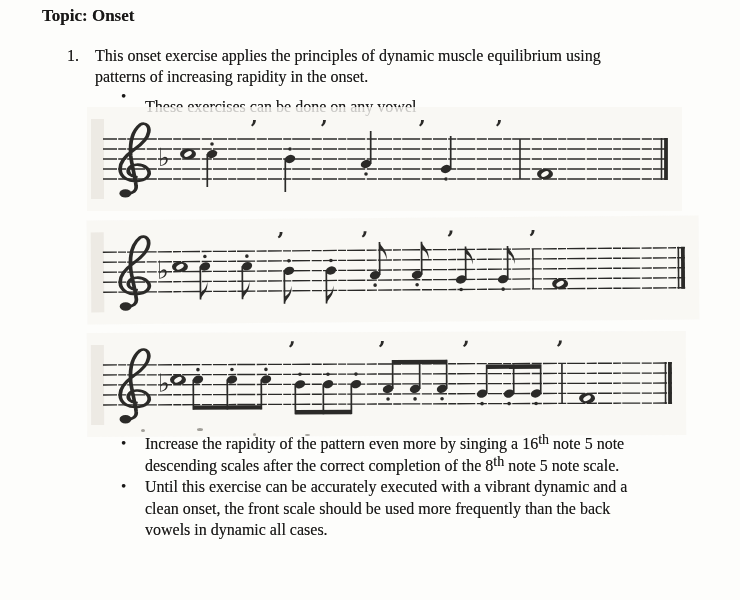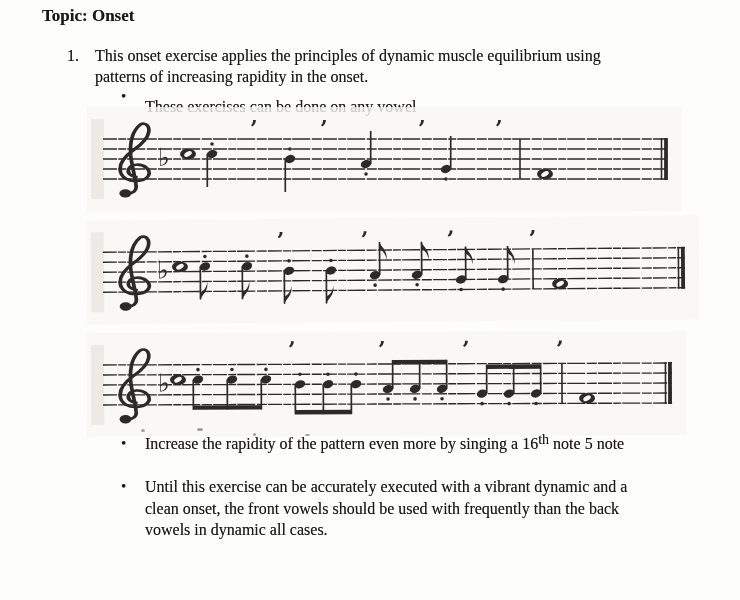--- a/index.html
+++ b/index.html
@@ -183,19 +183,20 @@
       </g>
     </svg>
 
   <div class="speck" style="left:141px;top:429px;width:4px;height:3px"></div>
   <div class="speck" style="left:197px;top:428px;width:6px;height:3px"></div>
   <div class="speck" style="left:253px;top:433px;width:3px;height:3px"></div>
   <div class="speck" style="left:305px;top:434px;width:5px;height:2px"></div>
 
   <div class="t bullet" style="left:121px;top:434px">•</div>
   <div class="t" style="left:145px;top:434px">Increase the rapidity of the pattern even more by singing a 16<sup>th</sup> note 5 note</div>
+  <div class="t" style="left:145px;top:455.5px">descending scales after the correct completion of the 8<sup>th</sup> note 5 note scale.</div>
 
   <div class="t bullet" style="left:121px;top:477px">•</div>
   <div class="t" style="left:145px;top:477px">Until this exercise can be accurately executed with a vibrant dynamic and a</div>
-  <div class="t" style="left:145px;top:498.5px">clean onset, the front vowels should be used with frequently than the back</div>
+  <div class="t" style="left:145px;top:498.5px">clean onset, the front scale should be used more frequently than the back</div>
   <div class="t" style="left:145px;top:520px">vowels in dynamic all cases.</div>
 
 </div>
 
 </body></html>

